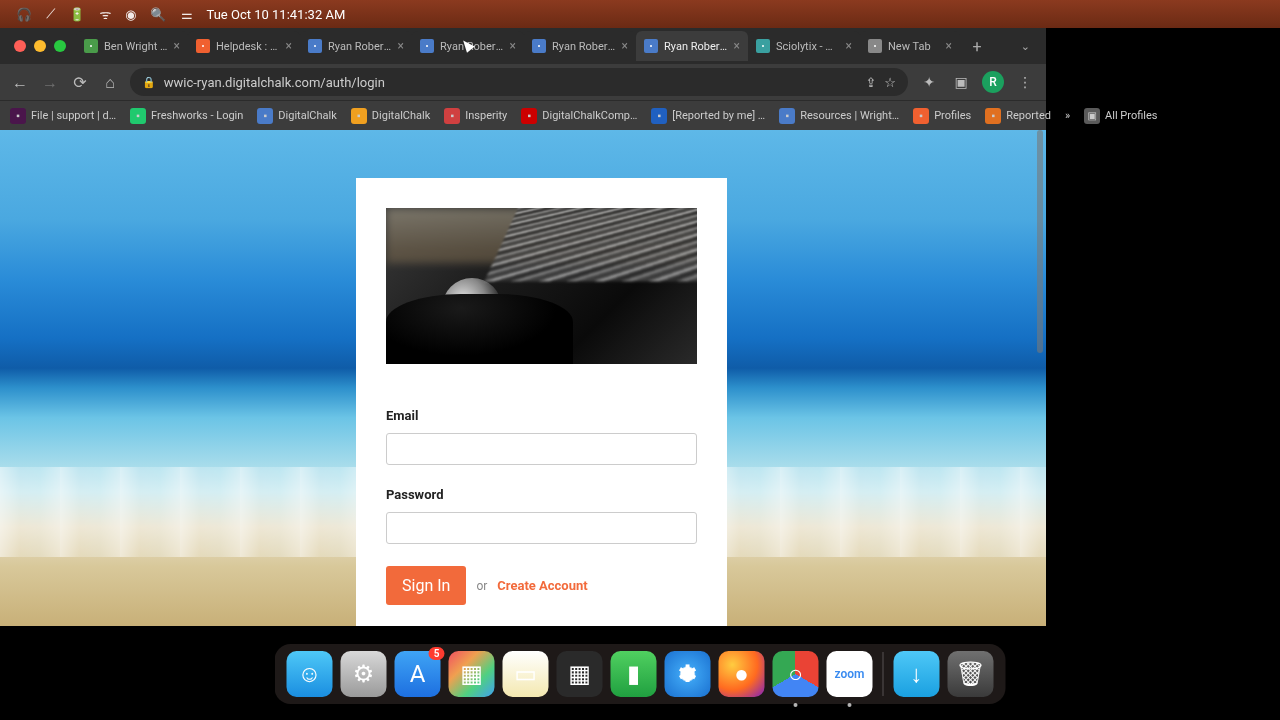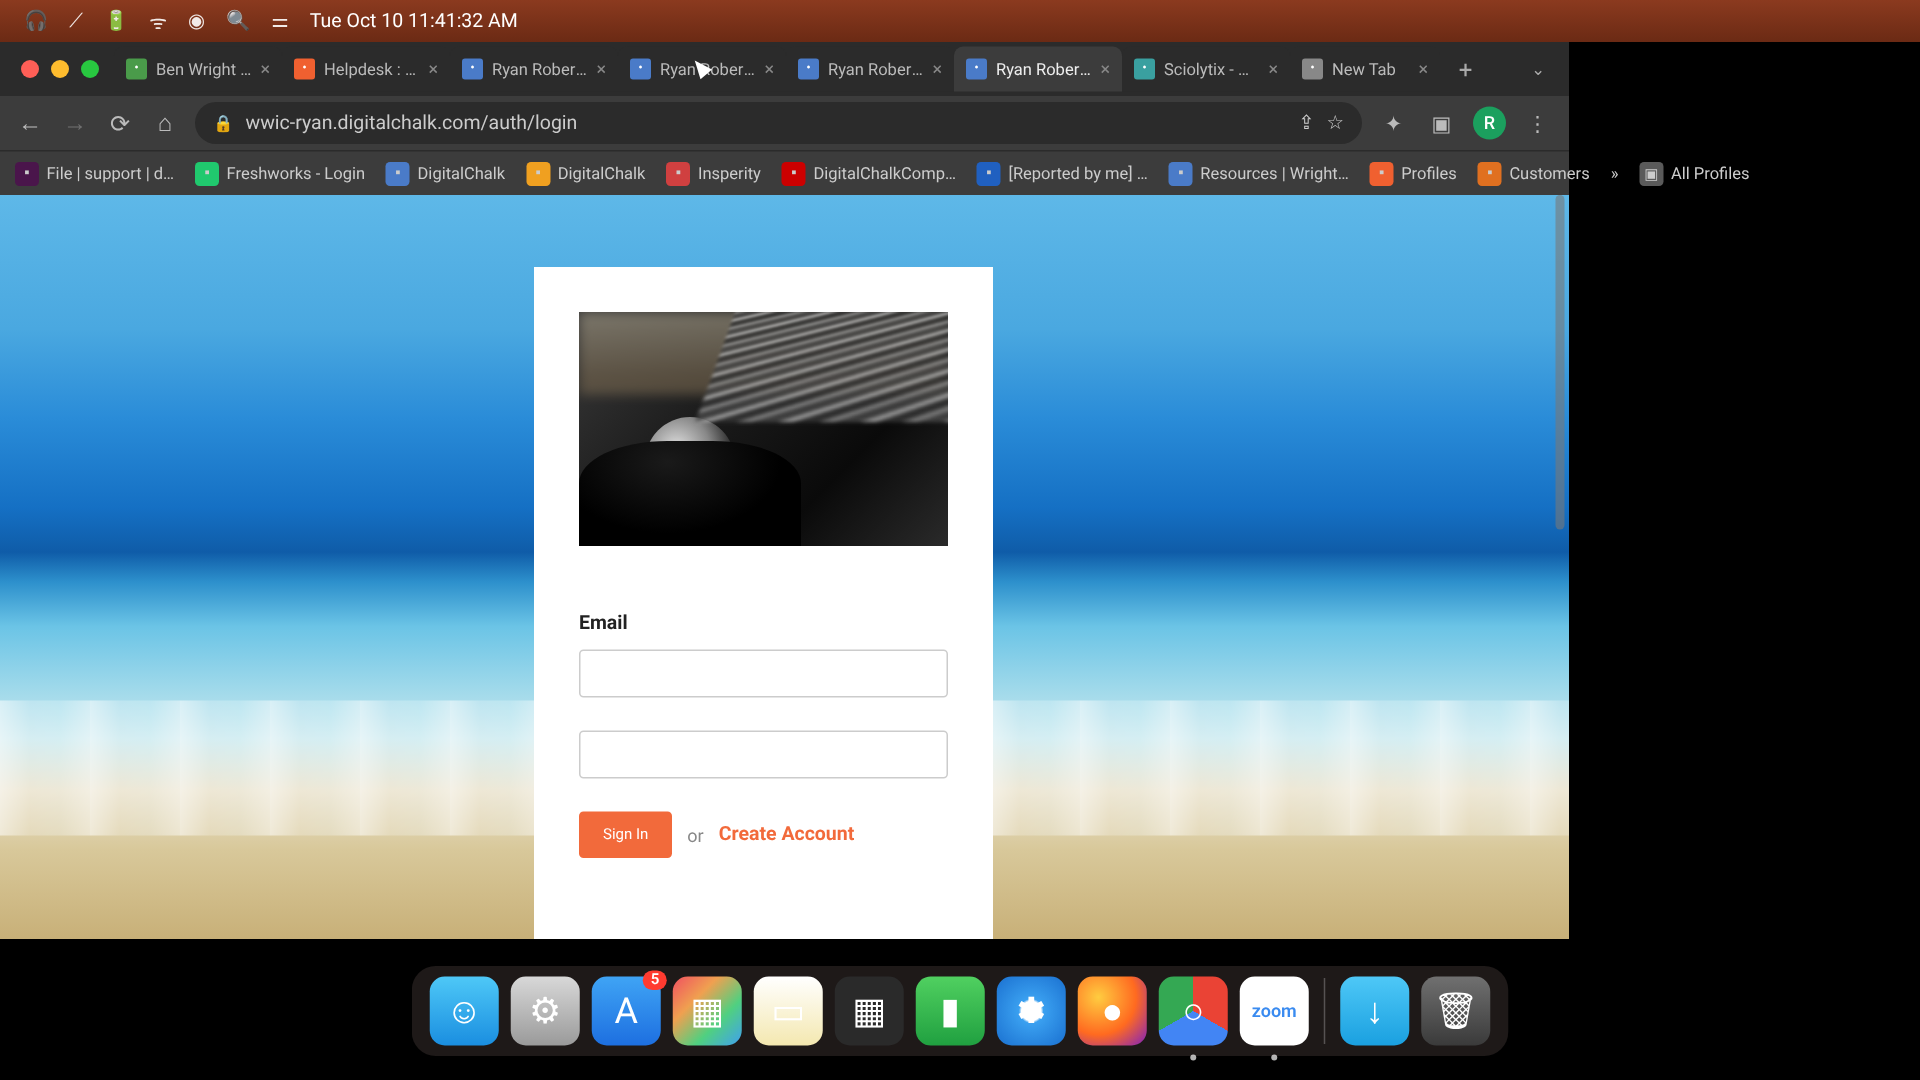--- a/index.html
+++ b/index.html
@@ -34,30 +34,30 @@
 .tool-icon{width:22px;display:flex;justify-content:center;font-size:14px}
 .avatar{width:22px;height:22px;border-radius:50%;background:#1ba05e;color:#fff;display:flex;align-items:center;justify-content:center;font-size:12px;font-weight:500}
 .bookbar{height:30px;background:#3c3c3c;display:flex;align-items:center;padding:0 10px;gap:14px;color:#ccc;font-size:11px;border-top:1px solid #2b2b2b}
 .bm{display:flex;align-items:center;gap:5px;white-space:nowrap}
 .bm-icon{width:16px;height:16px;border-radius:3px;display:flex;align-items:center;justify-content:center;font-size:10px;flex-shrink:0}
 .content{flex:1;position:relative;overflow:hidden}
 .bg-beach{position:absolute;inset:0;background:linear-gradient(180deg,#5eb8e8 0%,#4aa8e0 18%,#2a8cd8 30%,#1570c4 42%,#0f5ca8 48%,#2d90cc 52%,#6bc4e6 58%,#9dd8ea 66%,#c8e8ee 73%,#e8e0c8 80%,#d8c89a 88%,#c8b078 100%)}
 .bg-waves{position:absolute;left:0;right:0;top:68%;height:18%;background:repeating-linear-gradient(90deg,rgba(255,255,255,.7) 0px,rgba(255,255,255,.3) 20px,rgba(180,220,230,.4) 40px,rgba(255,255,255,.6) 60px);mix-blend-mode:screen;opacity:.8}
 .scrollbar{position:absolute;right:2px;top:0;width:8px;height:100%;background:transparent}
 .scrollthumb{position:absolute;top:0;width:6px;height:45%;background:rgba(120,120,120,.6);border-radius:3px;left:1px}
-.login-card{position:absolute;left:356px;top:48px;width:306px;background:#fff;padding:30px 30px 28px 30px}
+.login-card{position:absolute;left:356px;top:48px;width:371px;background:#fff;padding:30px 30px 28px 30px}
 .hero{width:100%;height:156px;background:linear-gradient(135deg,#3a3a3a 0%,#1a1a1a 40%,#0a0a0a 70%,#2a2a2a 100%);position:relative;overflow:hidden;margin-bottom:44px}
 .hero::before{content:"";position:absolute;left:18%;top:45%;width:60px;height:60px;border-radius:50%;background:radial-gradient(circle at 35% 35%,#e0e0e0 0%,#888 40%,#222 70%)}
 .hero::after{content:"";position:absolute;left:38%;top:-10%;width:70%;height:60%;background:repeating-linear-gradient(-20deg,#888 0px,#888 3px,#333 3px,#333 8px,#aaa 8px,#aaa 11px,#444 11px,#444 16px);transform:perspective(200px) rotateX(40deg);filter:blur(1px);opacity:.85}
 .hero-body{position:absolute;left:0;bottom:0;width:60%;height:45%;background:radial-gradient(ellipse at 40% 20%,#1a1a1a 0%,#000 60%);border-radius:40% 40% 0 0}
 .hero-top{position:absolute;left:0;top:0;width:100%;height:35%;background:linear-gradient(180deg,#a8a08c 0%,#786850 80%);filter:blur(4px);opacity:.6}
 .field-label{font-size:13px;font-weight:700;color:#222;margin-bottom:10px}
 .field-input{width:100%;height:32px;border:1px solid #ccc;border-radius:3px;padding:0 8px;font-size:13px;margin-bottom:22px}
 .btn-row{display:flex;align-items:center;gap:10px;margin-bottom:36px}
-.signin-btn{background:#f26a3b;color:#fff;border:none;padding:10px 16px;font-size:10px;border-radius:3px;cursor:pointer}
+.signin-btn{background:#f26a3b;color:#fff;border:none;padding:10px 16px;font-size:16px;border-radius:3px;cursor:pointer}
 .or-text{color:#888;font-size:12px}
 .create-link{color:#f26a3b;font-size:13px;font-weight:700}
 .dock{position:absolute;bottom:16px;left:50%;transform:translateX(-50%);height:60px;background:rgba(60,50,48,.5);border-radius:16px;display:flex;align-items:center;padding:0 12px;gap:8px;backdrop-filter:blur(10px)}
 .dock-item{width:46px;height:46px;border-radius:10px;display:flex;align-items:center;justify-content:center;font-size:24px;position:relative}
 .dock-sep{width:1px;height:44px;background:rgba(255,255,255,.25);margin:0 2px}
 .badge{position:absolute;top:-4px;right:-4px;background:#ff3b30;color:#fff;border-radius:10px;font-size:10px;padding:1px 5px;font-weight:600}
 .dot{position:absolute;bottom:-10px;left:50%;transform:translateX(-50%);width:4px;height:4px;border-radius:50%;background:rgba(255,255,255,.7)}
 </style>
 </head>
 <body>
@@ -181,21 +181,21 @@
         <div class="bm">
           <span class="bm-icon" style="background:#4a7bc8">▪</span>
           <span>Resources | Wright…</span>
         </div>
         <div class="bm">
           <span class="bm-icon" style="background:#f06030">▪</span>
           <span>Profiles</span>
         </div>
         <div class="bm">
           <span class="bm-icon" style="background:#e07020">▪</span>
-          <span>Customers</span>
+          <span>Reported</span>
         </div>
       </div>
     <span>»</span>
     <div class="bm" style="margin-left:auto">
       <span class="bm-icon" style="background:#5a5a5a">▣</span>
       <span>All Profiles</span>
     </div>
   </div>
 
   <div class="content">
@@ -205,20 +205,21 @@
         <div class="scrollthumb"></div>
       </div>
 
     <div class="login-card">
       <div class="hero">
         <div class="hero-top"></div>
         <div class="hero-body"></div>
       </div>
       <div class="field-label">Email</div>
       <input class="field-input" type="text" style="">
+      <div class="field-label">Password</div>
       <input class="field-input" type="password" style="">
       <div class="btn-row">
         <button class="signin-btn">Sign In</button>
         <span class="or-text">or</span>
         <a class="create-link">Create Account</a>
       </div>
       
     </div>
   </div>
 </div>

